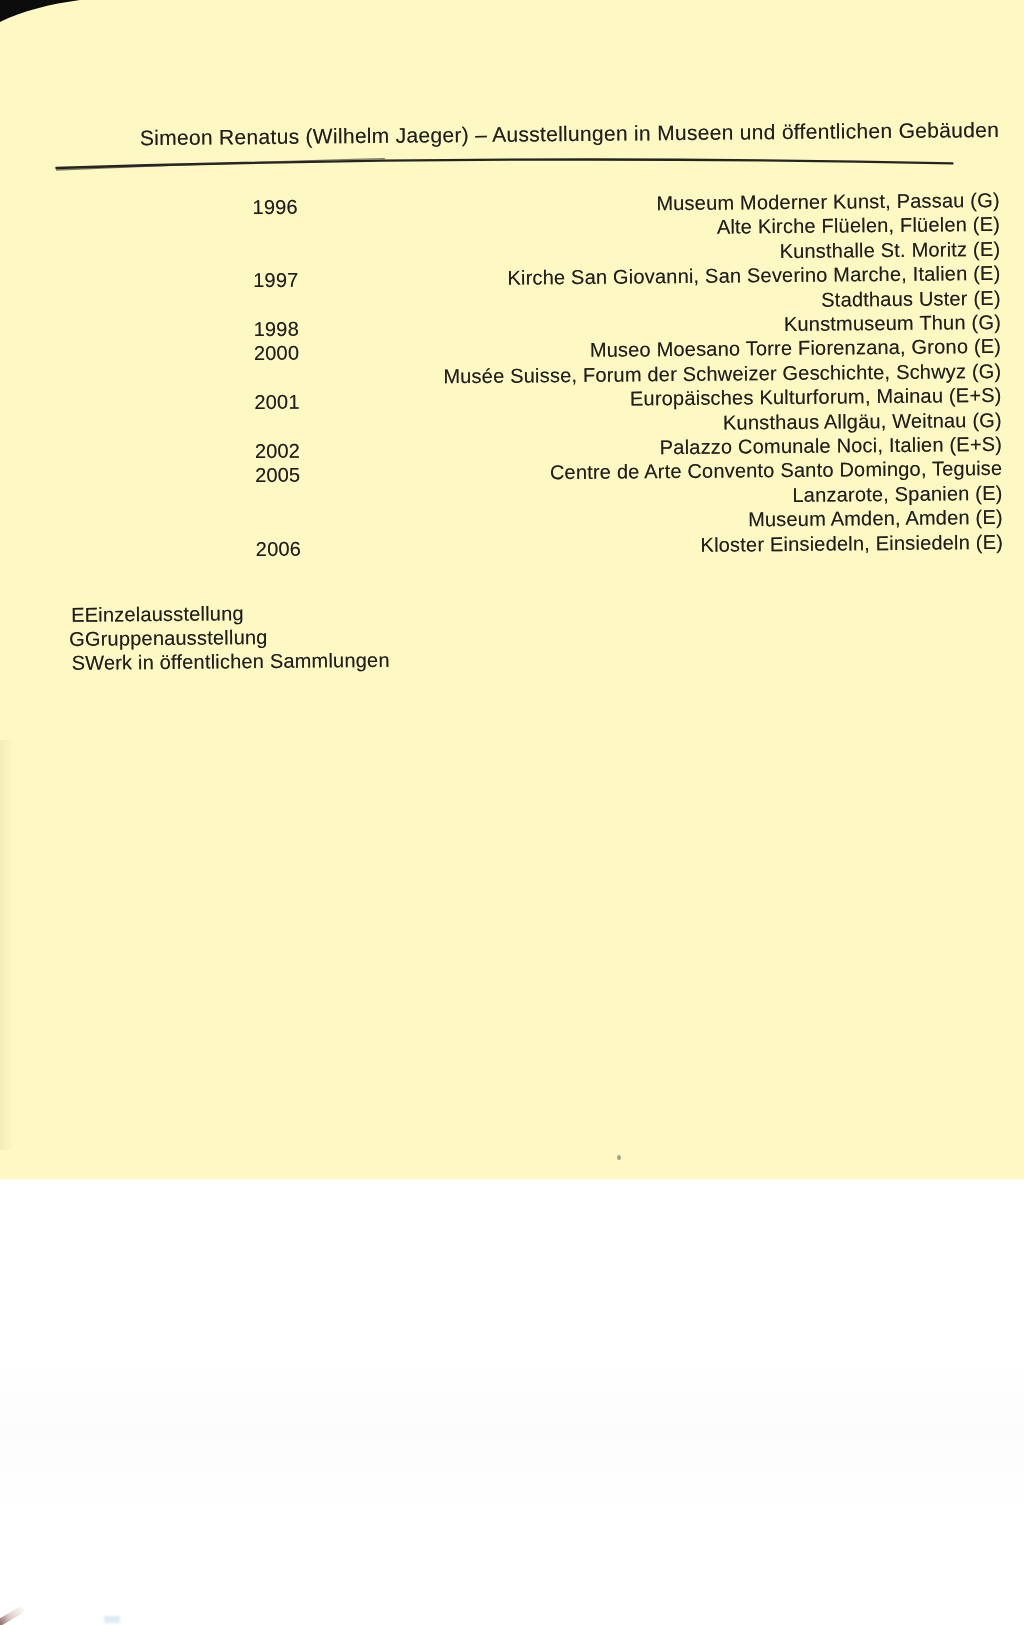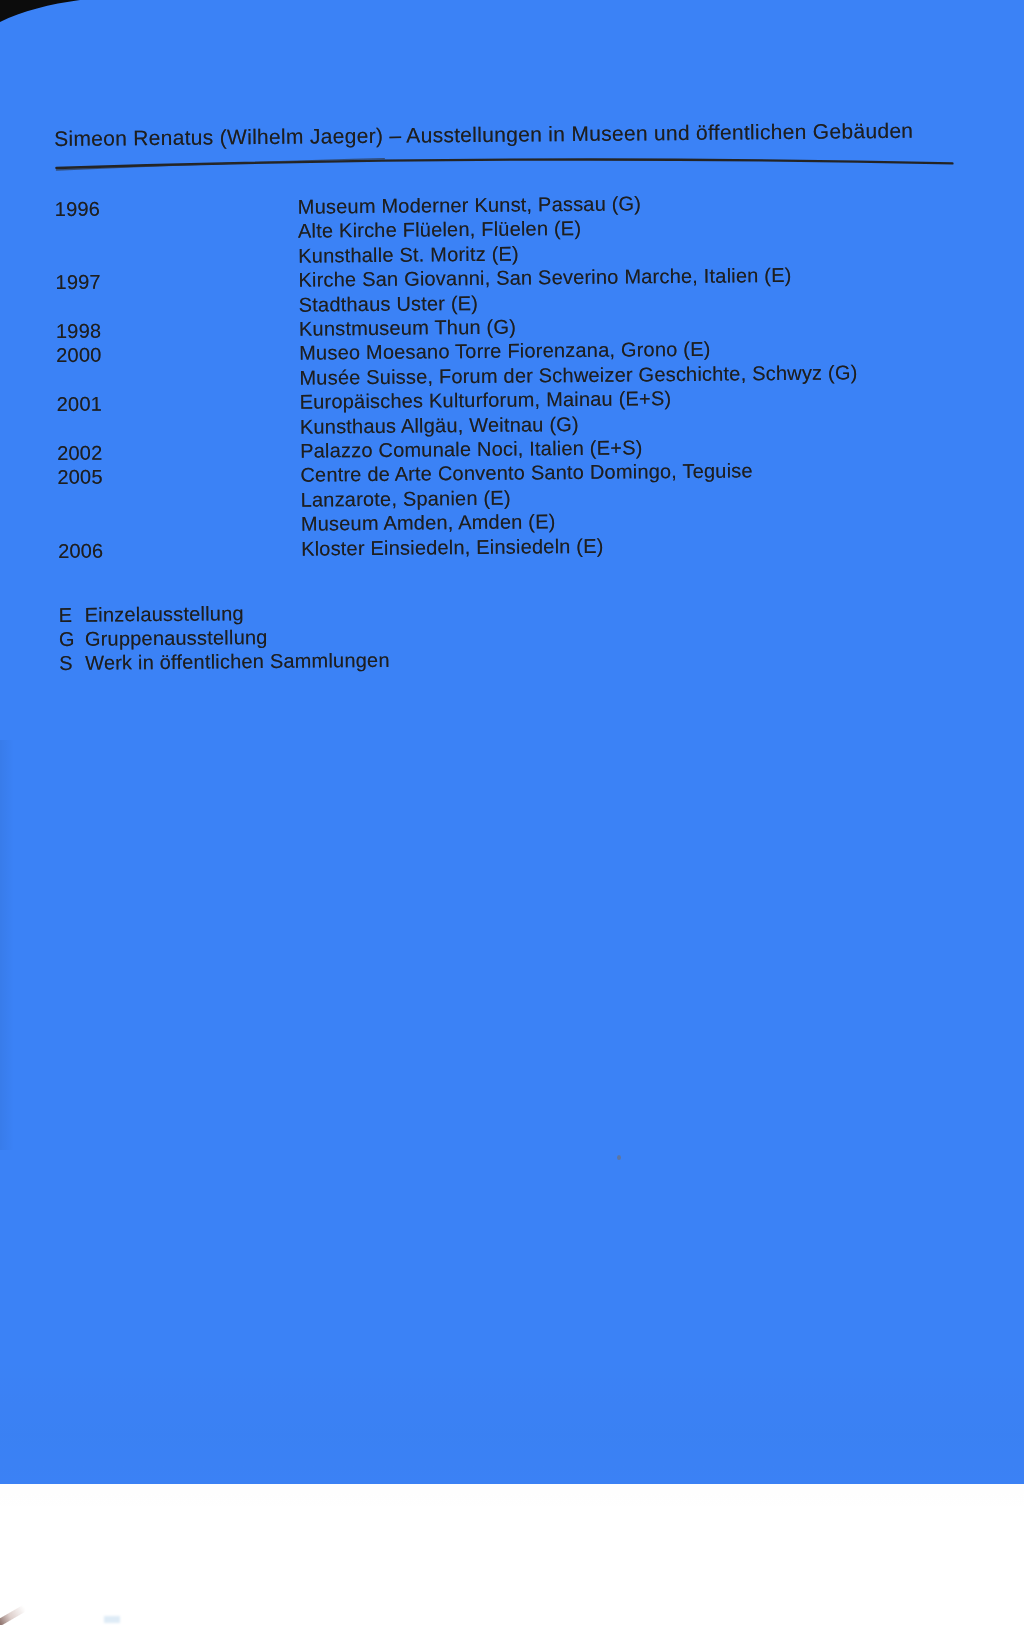--- a/index.html
+++ b/index.html
@@ -10,22 +10,23 @@
   body {
     width: 1024px;
     height: 1625px;
     overflow: hidden;
     font-family: "Liberation Sans", "DejaVu Sans", sans-serif;
     color: #1e1e1e;
   }
   .page {
     position: relative;
     width: 1024px;
-    height: 1484px;
-    background: #3b82f6;
+    height: 1179px;
+    background: #fef9c3;
+    text-align: right;
   }
   
   .content {
     position: absolute;
     left: 54px;
     top: 126px;
     width: 945px;
     transform: rotate(-0.55deg);
     transform-origin: 0 0;
     text-shadow: 0 0 0.5px rgba(25,25,25,0.55);

